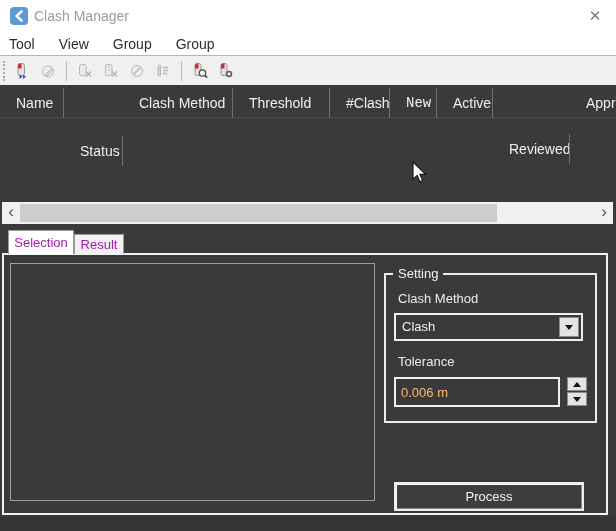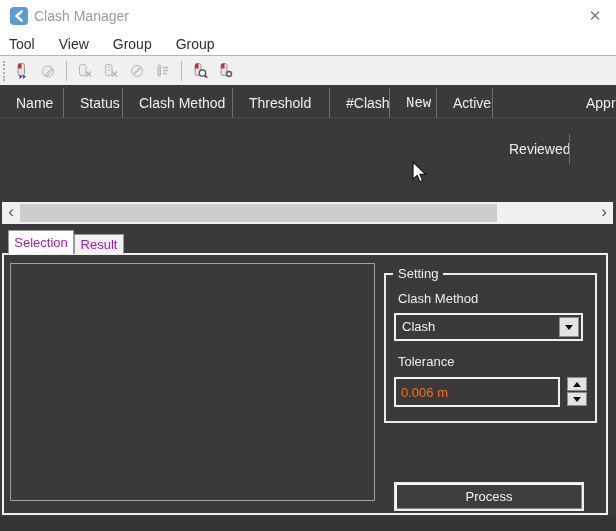--- a/index.html
+++ b/index.html
@@ -28,21 +28,21 @@
   .grip { width:2px; height:20px; border-left:2px dotted #ababab; margin-left:3px; margin-right:4px; }
   .tb-btn { width:24px; height:24px; display:flex; align-items:center; justify-content:center; margin:0 1px; }
   .tb-sep { width:1px; height:20px; background:#b8b8b8; margin:0 5px; }
 
   
   .table-header { position:absolute; left:0; top:88px; width:616px; height:30px;
     display:flex; border-bottom:1px solid #4a4a4a; }
   .th { height:30px; line-height:30px; color:#efefef; font-size:14px;
     padding-left:16px; border-right:1px solid #707070; overflow:hidden; white-space:nowrap; flex:none; }
   .th:last-child { border-right:none; }
-  .c0{width:64px;} .c1{width:59px;} .c2{width:110px;} .c3{width:97px;} .c4{width:60px;}
+  .c0{width:64px;} .c1{width:59px;margin-top:48px;} .c2{width:110px;} .c3{width:97px;} .c4{width:60px;}
   .c5{width:47px;font-family:Liberation Mono, monospace;} .c6{width:56px;} .c7{width:77px;margin-top:46px;} .c8{width:90px;}
   .table-body { position:absolute; left:0; top:118px; width:616px; height:84px; }
 
   
   .hscroll { position:absolute; left:2px; top:202px; width:611px; height:22px; background:#f0f0f0; }
   .hs-arrow { position:absolute; top:0; width:18px; height:22px; color:#555;
     font-size:17px; line-height:20px; text-align:center; }
   .hs-left { left:0; } .hs-right { right:0; }
   .hs-thumb { position:absolute; left:18px; top:2px; width:477px; height:18px; background:#cdcdcd; }
 
@@ -74,21 +74,21 @@
   .combo-value { position:absolute; left:6px; top:4px; color:#f2f2f2; font-size:13px; }
   .combo-btn { position:absolute; right:2px; top:2px; width:20px; height:20px;
     background:#e3e3e3; border:1px solid #8c8c8c;
     display:flex; align-items:center; justify-content:center; }
   .tri-down { width:0; height:0; border-left:4px solid transparent;
     border-right:4px solid transparent; border-top:5px solid #111; }
   .tri-up { width:0; height:0; border-left:4px solid transparent;
     border-right:4px solid transparent; border-bottom:5px solid #111; }
 
   .tol-input { position:absolute; left:394px; top:377px; width:166px; height:30px;
-    border:2px solid #f0f0f0; background:#3a3a3c; color:#f97316; font-size:13px;
+    border:2px solid #f0f0f0; background:#3a3a3c; color:#fdba74; font-size:13px;
     font-family:"Liberation Sans", sans-serif; padding-left:5px; z-index:5; outline:none; }
   .spinner { position:absolute; left:567px; top:377px; width:20px; height:30px; z-index:5; }
   .spin-btn { position:absolute; left:0; width:20px; height:14px; background:#e3e3e3;
     border:1px solid #8c8c8c; display:flex; align-items:center; justify-content:center; }
   .spin-up { top:0; } .spin-down { top:15px; }
 
   .process-btn { position:absolute; left:394px; top:482px; width:190px; height:29px;
     background:#3d3d3f; border:2px solid #ededed;
     box-shadow: inset 1px 1px 0 #ffffff, inset -1px -1px 0 #8a8a8a;
     color:#f2f2f2; font-size:13px; text-align:center; line-height:25px; z-index:5; }

